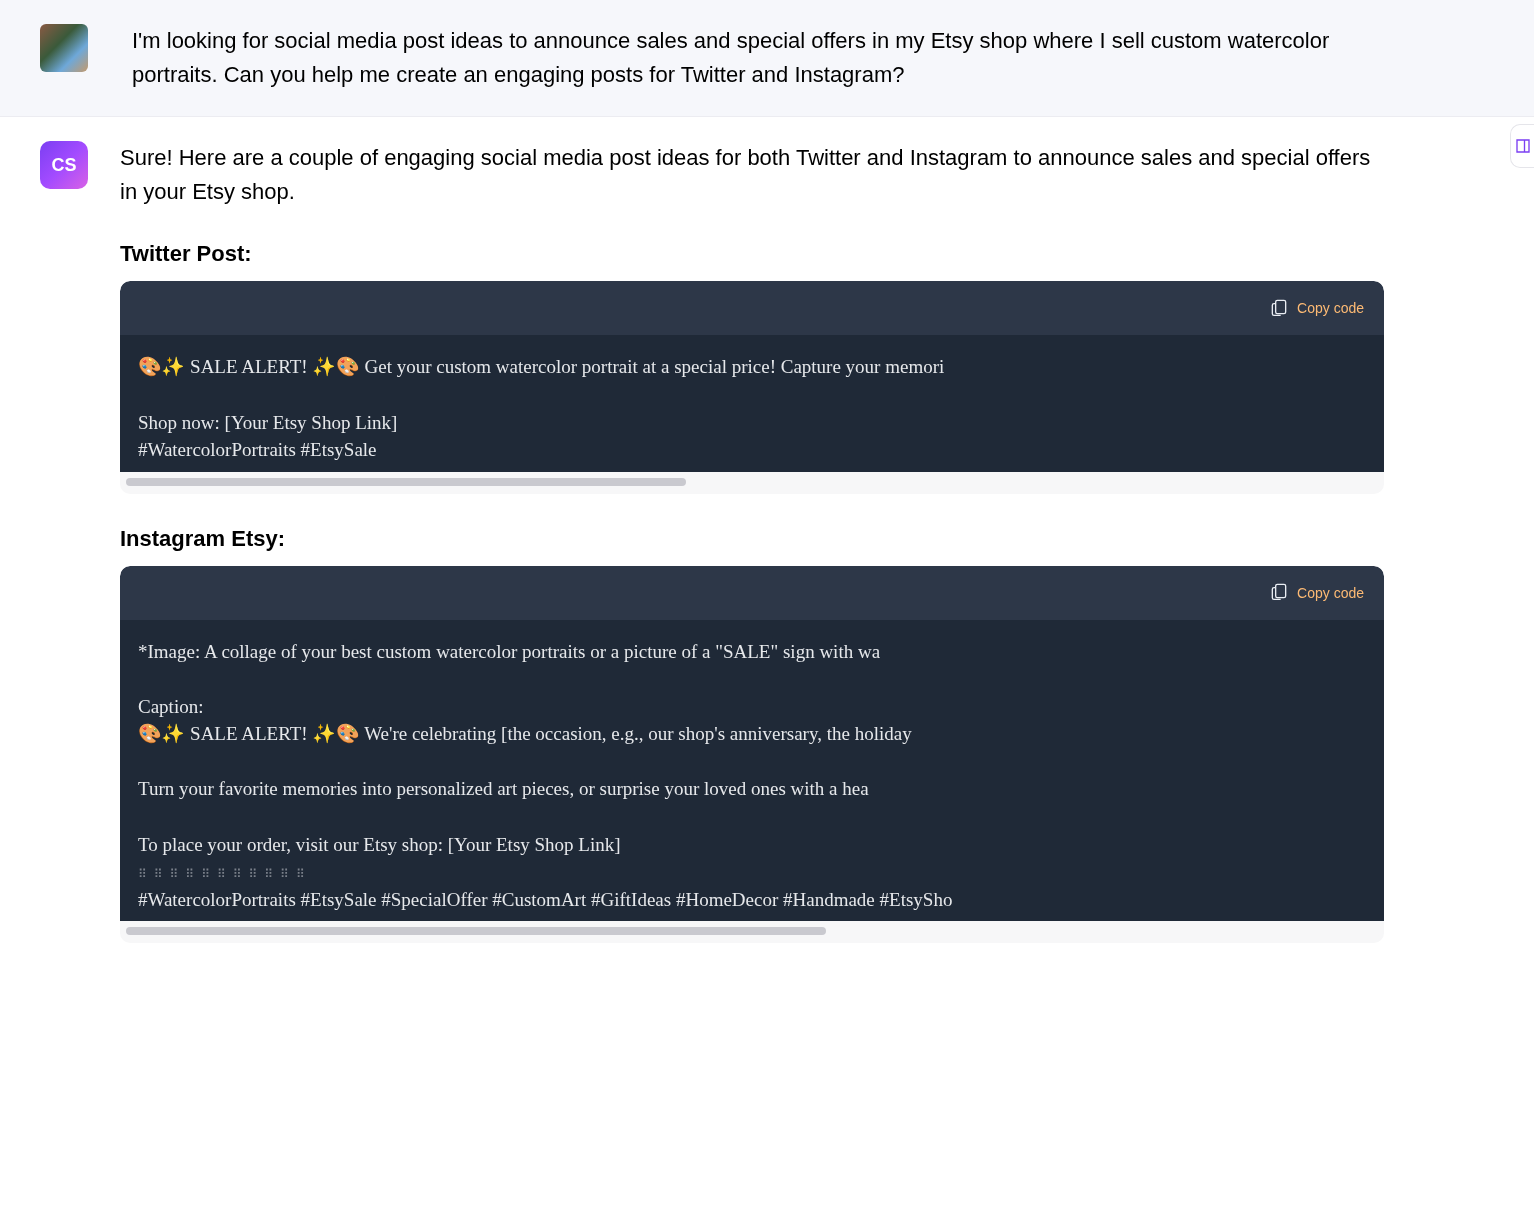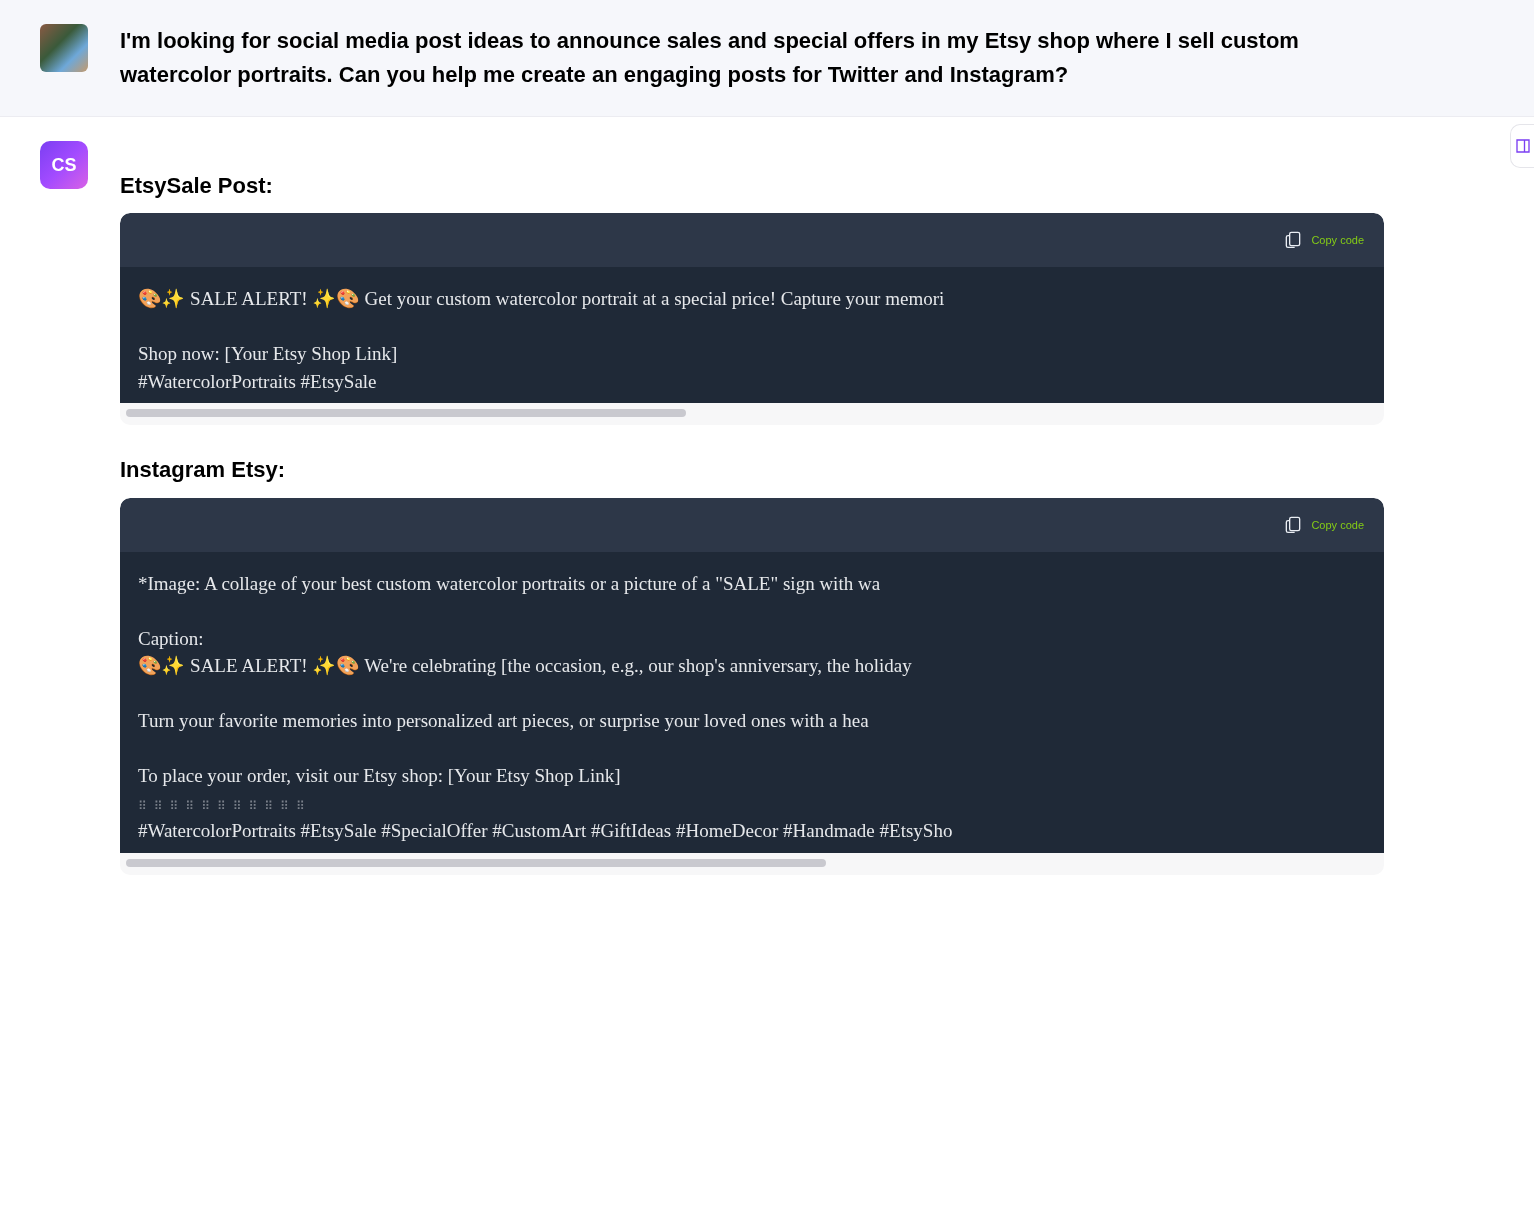--- a/index.html
+++ b/index.html
@@ -7,22 +7,21 @@
     font-family: -apple-system, BlinkMacSystemFont, "Segoe UI", Helvetica, Arial, sans-serif;
     background: #ffffff;
     color: #0d0d0d;
     width: 1534px;
   }
   .user-block {
     background: #f6f7fb;
     border-bottom: 1px solid #ececf1;
     padding: 24px 150px 24px 40px;
     display: flex;
-    gap: 32px;
-    font-weight: bold;
+    gap: 44px;
   }
   .assistant-block {
     background: #ffffff;
     padding: 24px 150px 24px 40px;
     display: flex;
     gap: 32px;
   }
   .avatar {
     width: 48px;
     height: 48px;
@@ -68,22 +67,22 @@
     align-items:center;
     justify-content:flex-end;
     padding:0 20px;
     border-top-left-radius:10px;
     border-top-right-radius:10px;
   }
   .copy-btn {
     display:flex;
     align-items:center;
     gap:8px;
-    color:#84cc16;
-    font-size:11px;
+    color:#fdba74;
+    font-size:14px;
     cursor:pointer;
     background:none;
     border:none;
     font-family:inherit;
   }
   .copy-btn svg { width:20px; height:20px; stroke:#e9edf3; fill:none; stroke-width:1.6;}
   .code-body {
     background:#1f2937;
     color:#e6e8eb;
     font-family: "SFMono-Regular", Consolas, "Liberation Mono", Menlo, monospace;
@@ -144,22 +143,23 @@
   <div class="avatar user-avatar"></div>
   <div class="msg-body">I'm looking for social media post ideas to announce sales and special offers in my Etsy shop where I sell custom watercolor portraits. Can you help me create an engaging posts for Twitter and Instagram?</div>
 </div>
 
 <div class="assistant-block">
   <div class="avatar cs-avatar">
     <span>CS</span>
   </div>
   <div class="msg-body">
 
-
-    <div class="section-heading">EtsySale Post:</div>
+    <div>Sure! Here are a couple of engaging social media post ideas for both Twitter and Instagram to announce sales and special offers in your Etsy shop.</div>
+
+    <div class="section-heading">Twitter Post:</div>
 
     <div class="code-card">
       <div class="code-header">
         <button class="copy-btn">
           <span>
             <svg viewBox="0 0 24 24">
                 <rect x="8" y="4" width="12" height="16" rx="2"></rect>
                 <path d="M8 8H6a2 2 0 0 0-2 2v10a2 2 0 0 0 2 2h8"></path>
               </svg>
           </span>

